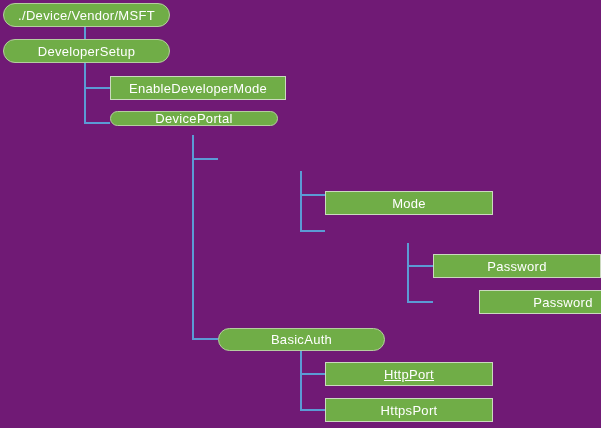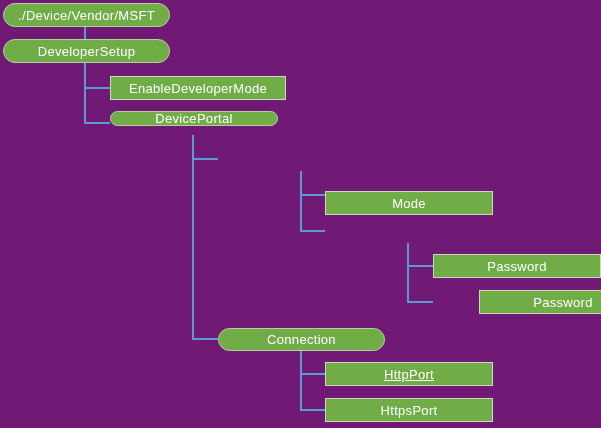--- a/index.html
+++ b/index.html
@@ -69,17 +69,17 @@
   <div class="line h" style="left:300px; top:373px; width:25px;"></div>
   <div class="line h" style="left:300px; top:409px; width:25px;"></div>
 
   <div class="node rounded" style="left:3px;   top:3px;   width:167px; height:24px;">./Device/Vendor/MSFT</div>
   <div class="node rounded" style="left:3px;   top:39px;  width:167px; height:24px;">DeveloperSetup</div>
   <div class="node rectangle" style="left:110px; top:76px;  width:176px; height:24px;">EnableDeveloperMode</div>
   <div class="node rounded" style="left:110px; top:111px; width:168px; height:15px;">DevicePortal</div>
   <div class="node rectangle" style="left:325px; top:183px; width:168px; height:24px;margin-top:8px;">Mode</div>
   <div class="node rectangle" style="left:433px; top:254px; width:168px; height:24px;">Password</div>
   <div class="node rectangle" style="left:435px; top:290px; width:168px; height:24px;margin-left:44px;">Password</div>
-  <div class="node rounded" style="left:218px; top:328px; width:167px; height:23px;">Connection</div>
+  <div class="node rounded" style="left:218px; top:328px; width:167px; height:23px;">BasicAuth</div>
   <div class="node rectangle" style="left:325px; top:362px; width:168px; height:24px;text-decoration:underline;">HttpPort</div>
   <div class="node rectangle" style="left:325px; top:398px; width:168px; height:24px;">HttpsPort</div>
 
 </div>
 
 </body></html>

